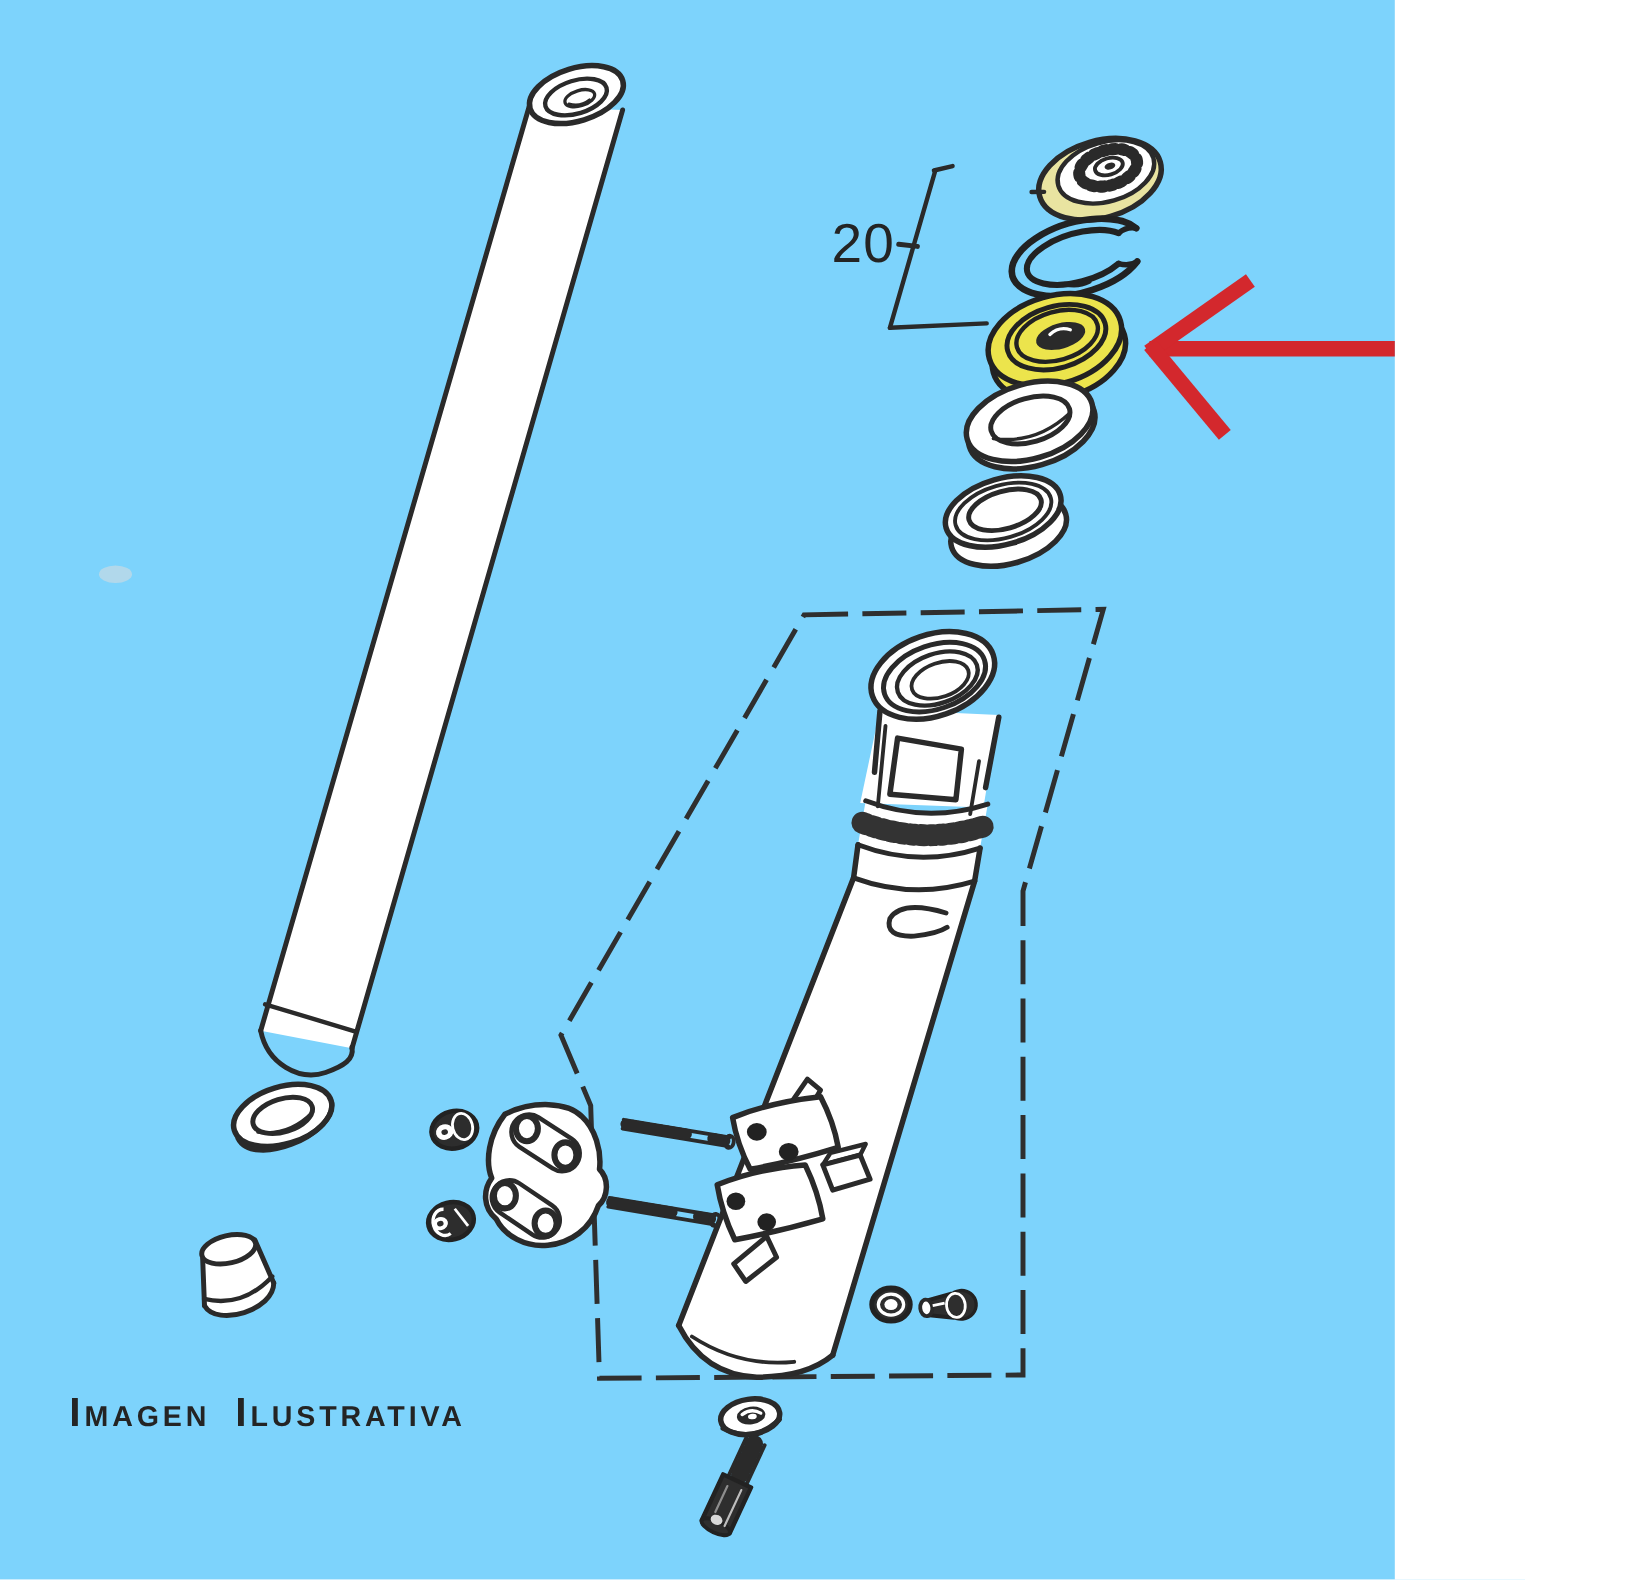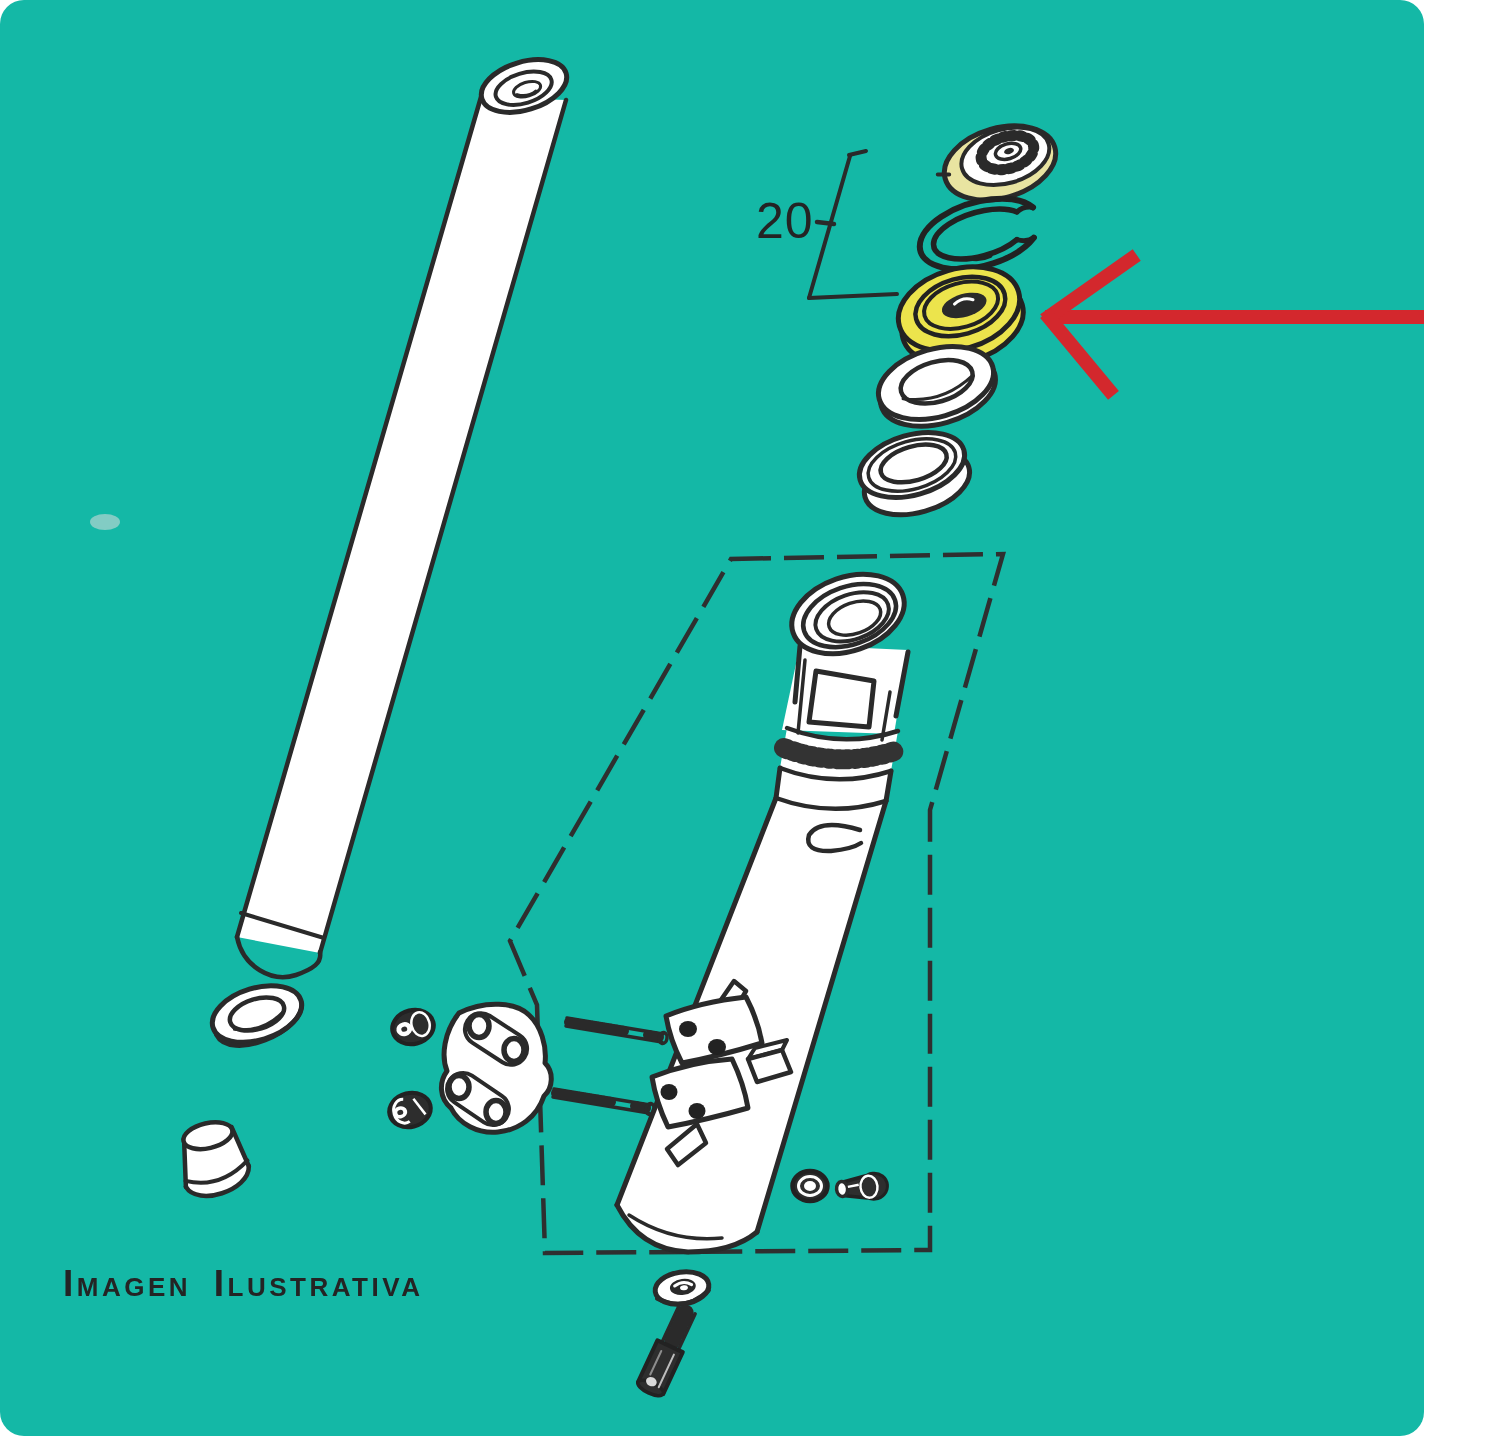--- a/index.html
+++ b/index.html
@@ -1,16 +1,16 @@
 <!DOCTYPE html>
 <html><head>
 <meta charset="utf-8">
 <style>
   html,body{margin:0;padding:0;background:#fff;}
-  .stage{position:relative;width:1424px;height:1436px;background:#14b8a6;overflow:hidden;border-radius:24px;}
+  .stage{position:relative;width:1268px;height:1436px;background:#7dd3fc;overflow:hidden;}
   svg{position:absolute;left:0;top:0;filter:blur(0.4px);}
   text{font-family:"Liberation Sans","DejaVu Sans",sans-serif;fill:#242424;}
   .caption-text{font-weight:700;font-variant:small-caps;letter-spacing:3.5px;word-spacing:9px;}
   .label20{font-size:50px;letter-spacing:1px;}
 </style>
 </head>
 <body>
 
 <div class="stage">
 <svg width="1500" height="1436" viewBox="0 0 1500 1436">

